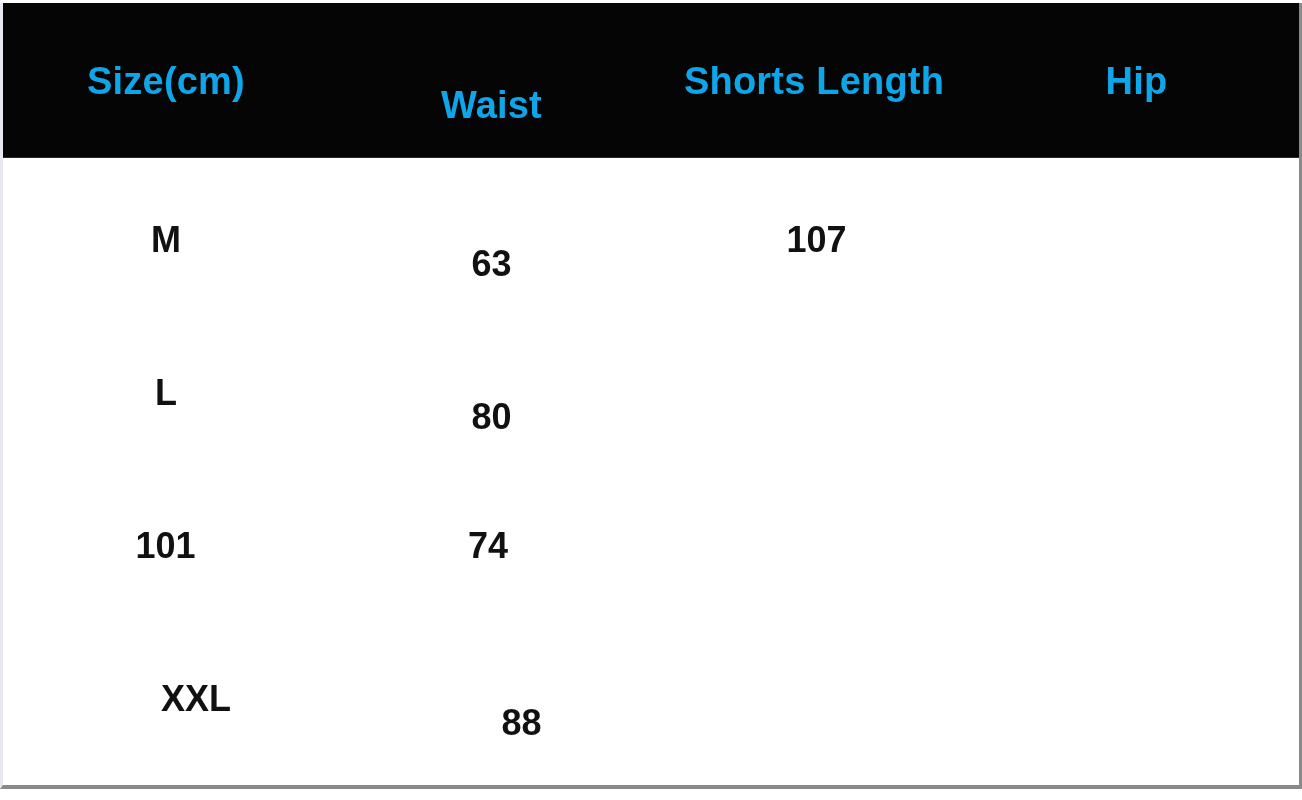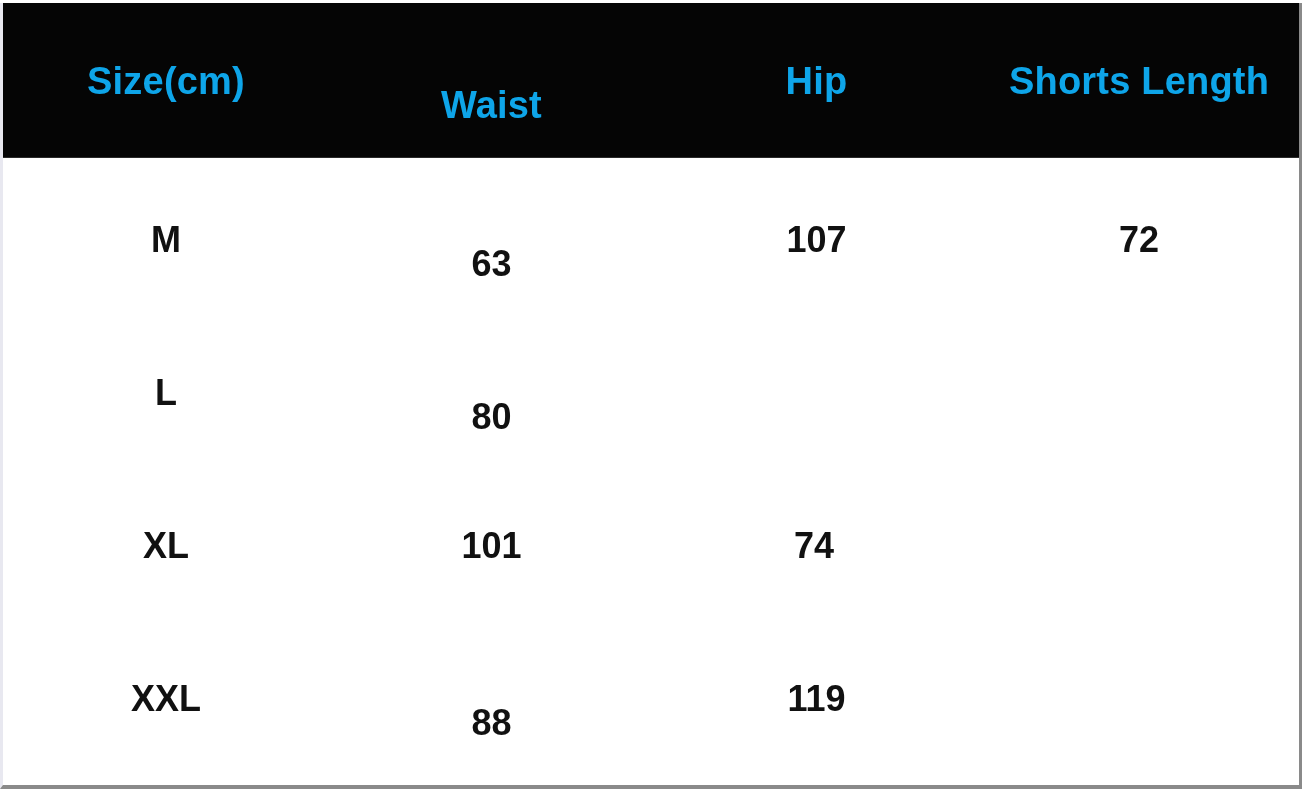--- a/index.html
+++ b/index.html
@@ -84,59 +84,56 @@
   }
 
   
   .col-0 { flex: 0 0 326px; }
   .col-1 { flex: 0 0 325px; margin-top: 48px; }
   .col-2 { flex: 0 0 325px; }
   .col-3 { flex: 0 0 320px; }
 
   
   .chart-row.row-0 { padding-top: 6px; }
-  .chart-row.row-3 { padding-bottom: 10px; }
+  .chart-row.row-3 { padding-bottom: 10px; padding-left: 30px; }
 </style>
 </head>
 <body>
 
 <div class="screen">
 
   <table-frame class="size-chart">
 
     <div class="chart-header">
       <div class="cell col-0">Size(cm)</div>
       <div class="cell col-1">Waist</div>
+      <div class="cell col-3">Shorts Length</div>
       <div class="cell col-2">Hip</div>
-      <div class="cell col-3">Shorts Length</div>
     </div>
 
     <div class="chart-body">
 
       <div class="chart-row row-0">
         <div class="cell col-0">M</div>
         <div class="cell col-1">63</div>
         <div class="cell col-2">107</div>
-        <div class="cell col-3">72</div>
       </div>
 
       <div class="chart-row row-1">
         <div class="cell col-0">L</div>
         <div class="cell col-1">80</div>
       </div>
 
       <div class="chart-row row-2">
-        <div class="cell col-0">XL</div>
         <div class="cell col-2">101</div>
         <div class="cell col-3">74</div>
       </div>
 
       <div class="chart-row row-3">
         <div class="cell col-0">XXL</div>
         <div class="cell col-1">88</div>
-        <div class="cell col-2">119</div>
       </div>
 
     </div>
 
   </table-frame>
 
 </div>
 
 </body></html>

